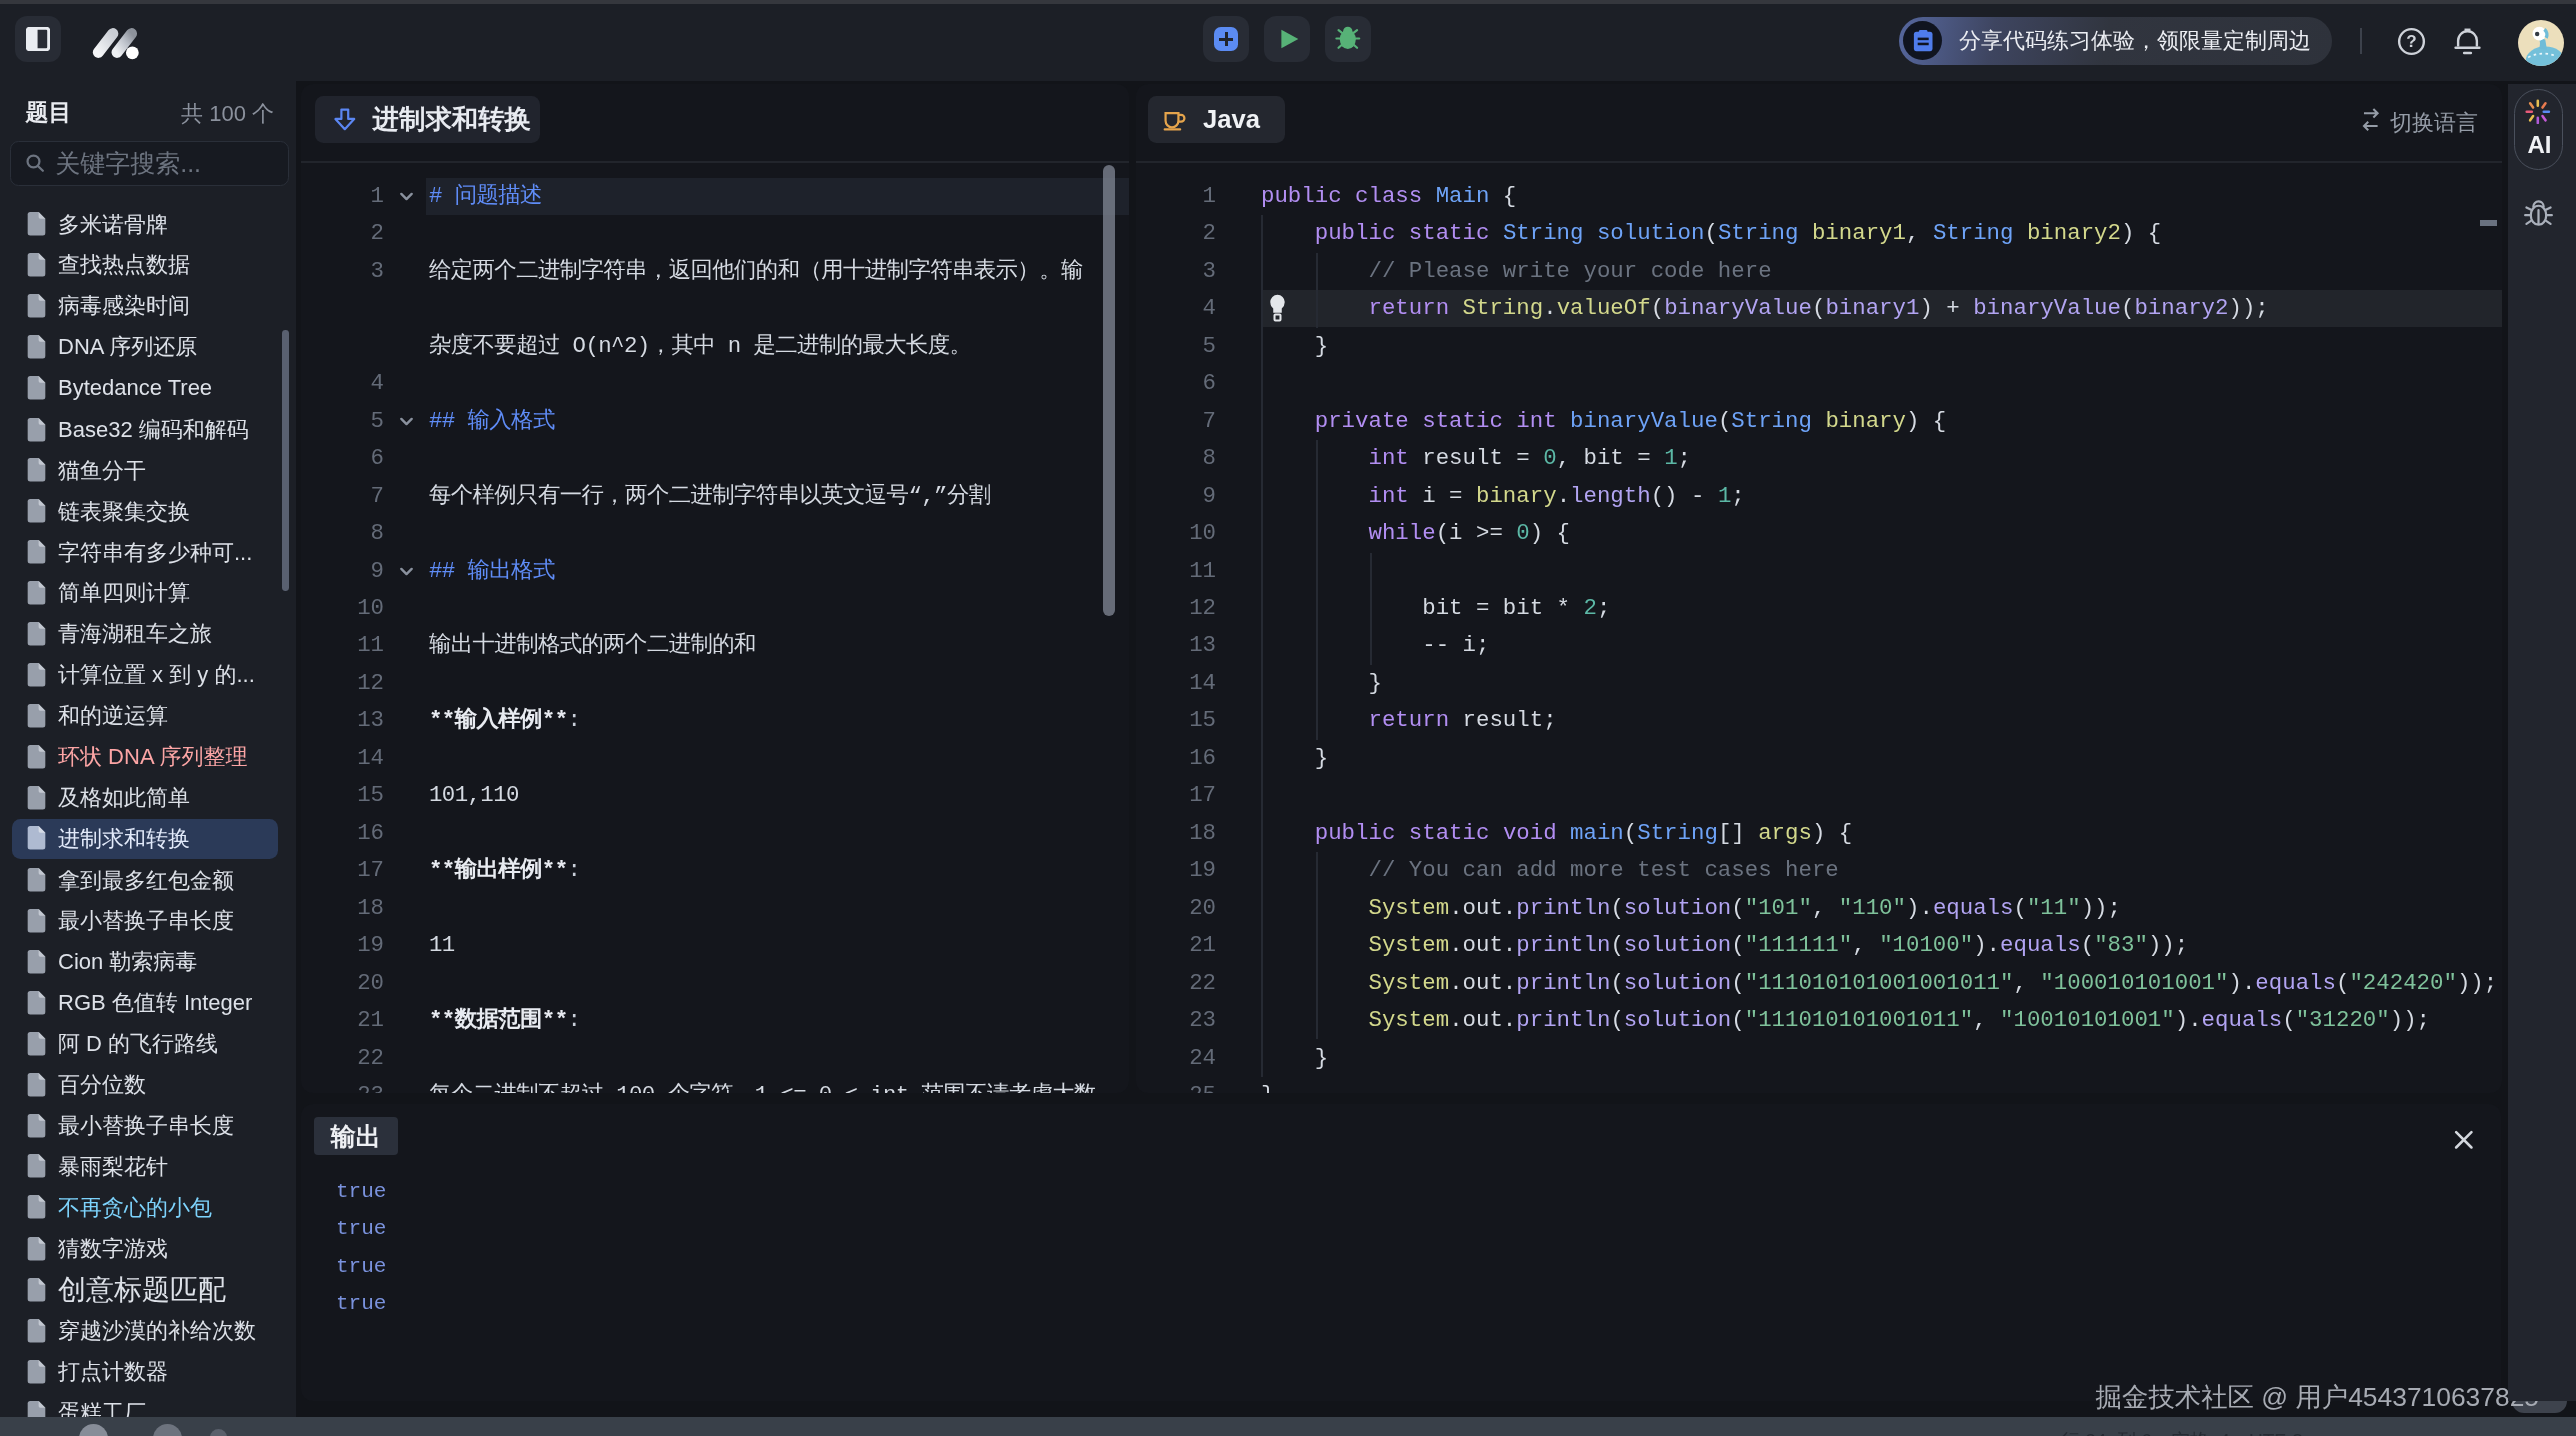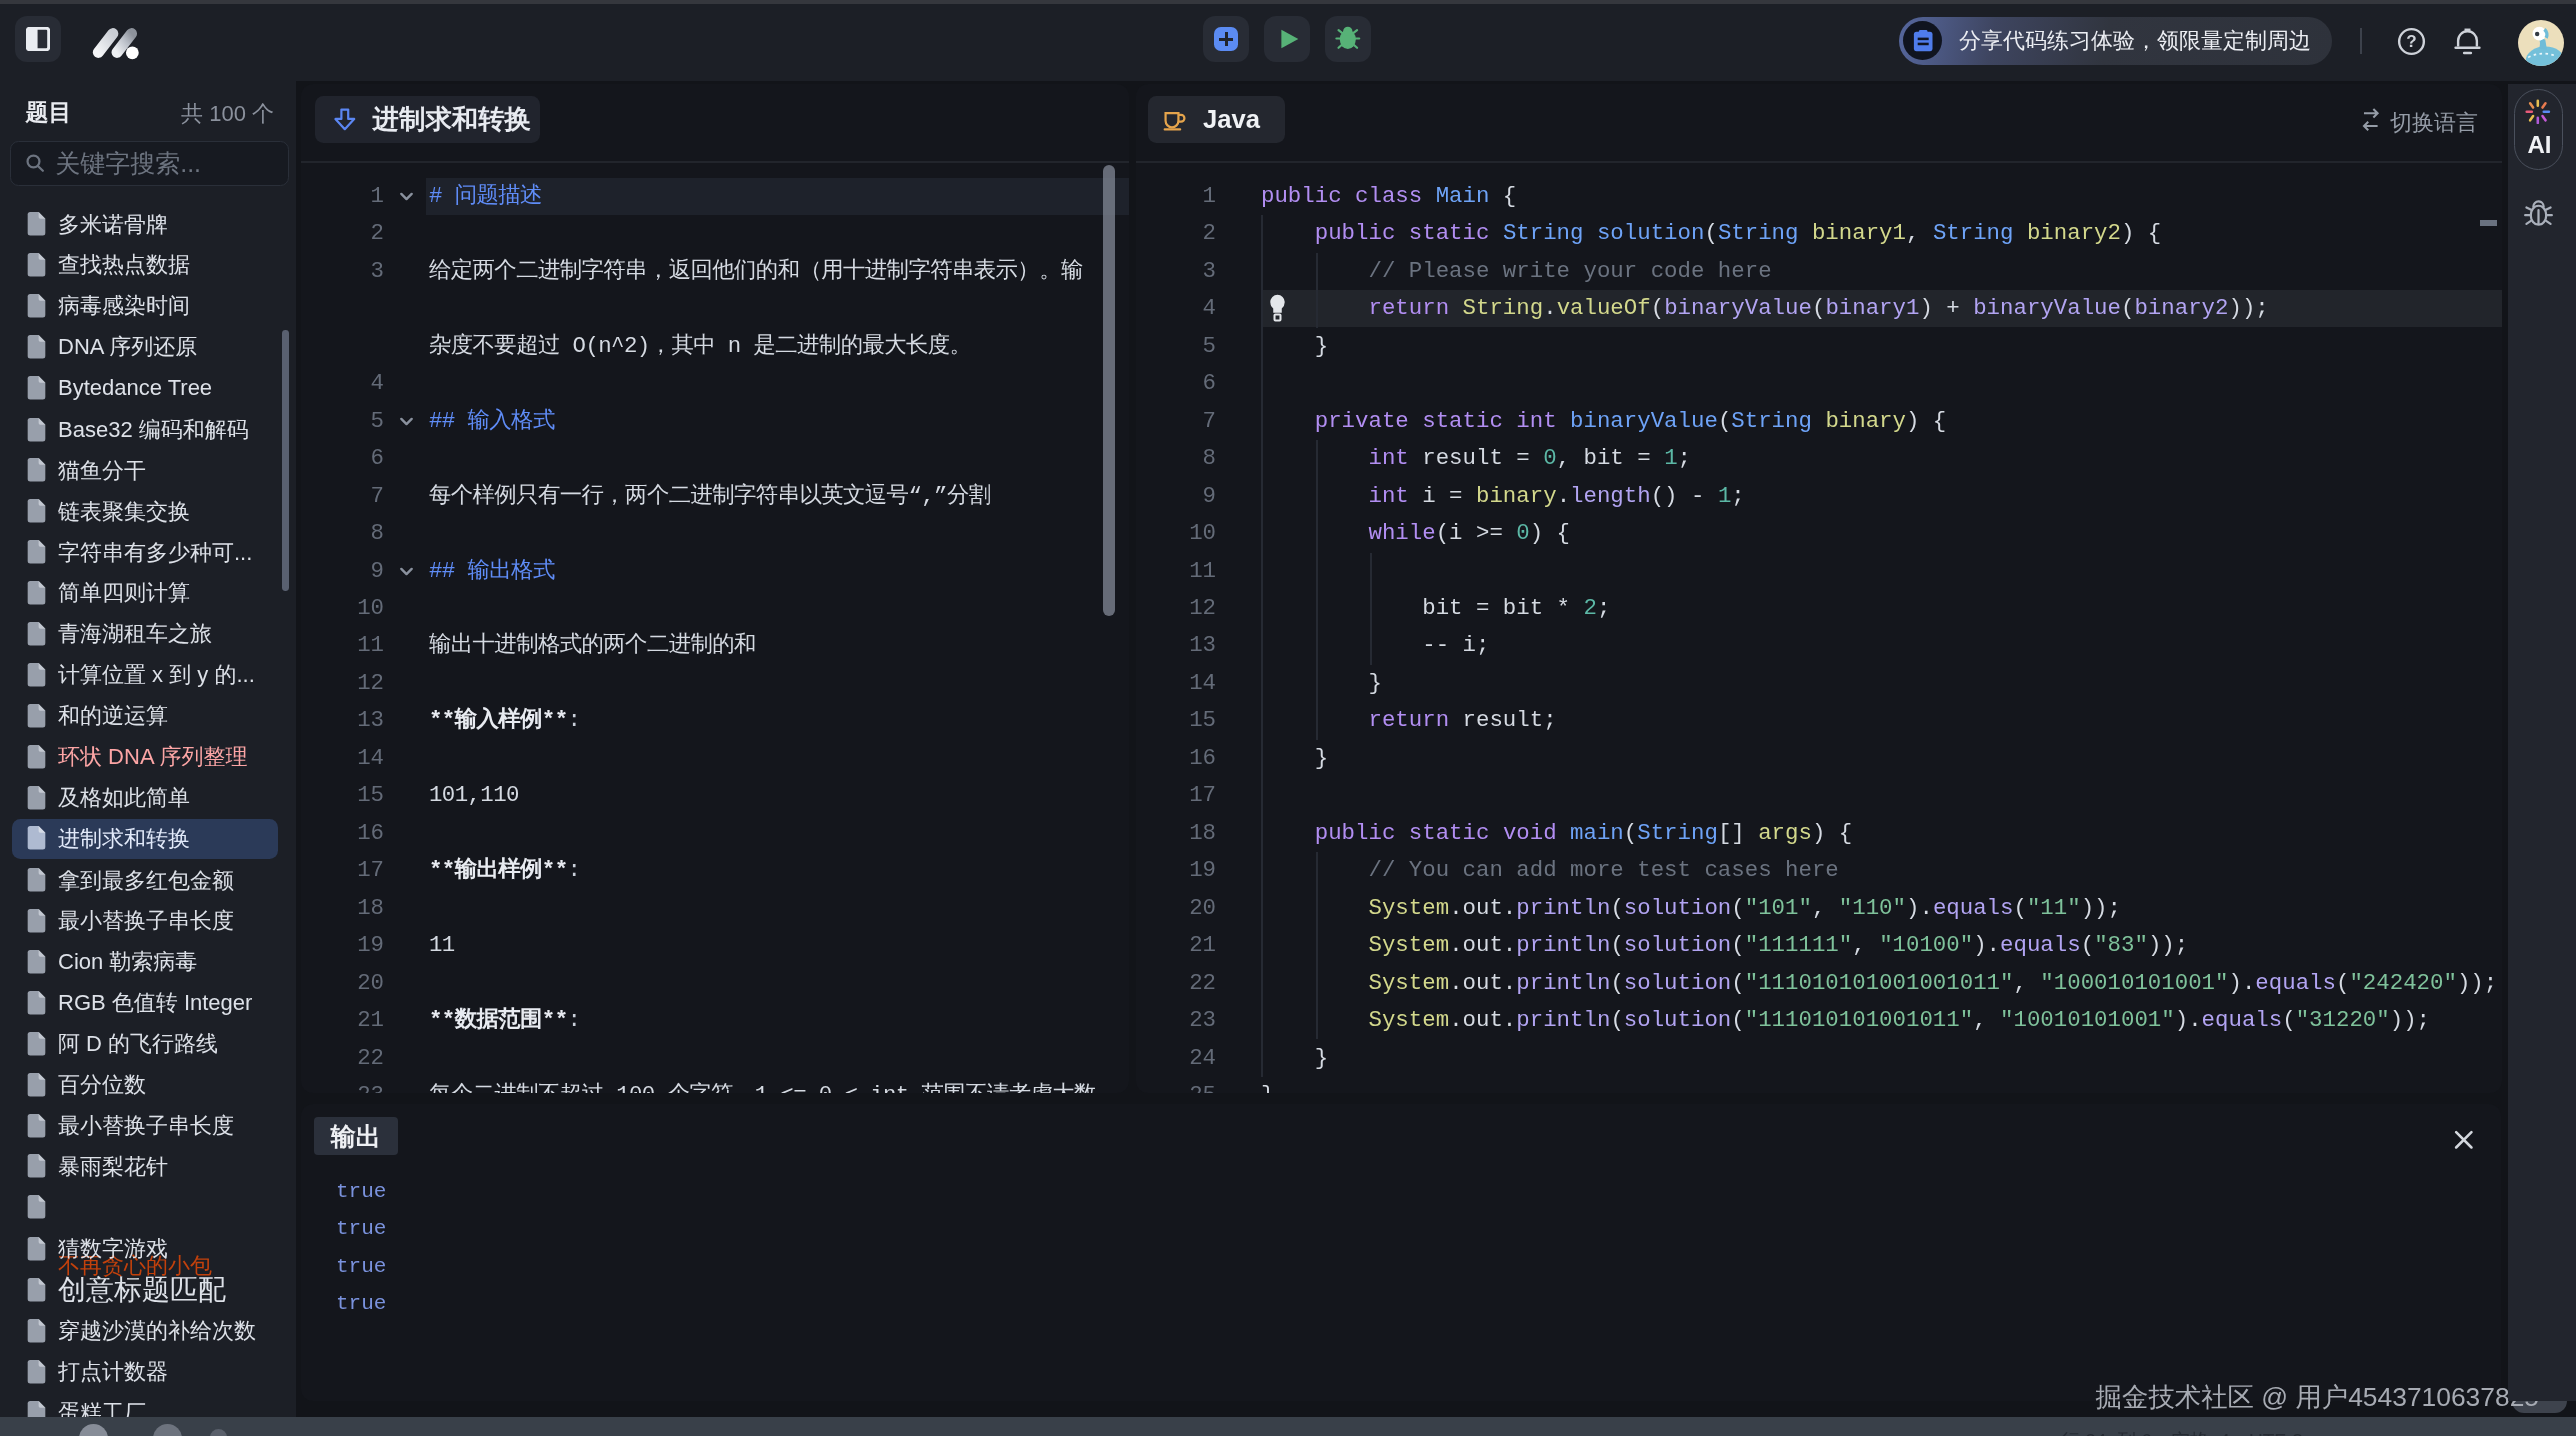--- a/index.html
+++ b/index.html
@@ -255,21 +255,21 @@
   <div class="abs" style="left:58px;top:1105px;height:41px;line-height:41px;font-size:22px;color:#dde1e8;white-space:nowrap;">最小替换子串长度</div>
   <svg class="abs" style="left:25.6px;top:1153px" width="21" height="25.6" viewBox="0 0 25 30">
       <path d="M2 4 a3 3 0 0 1 3 -3 h10 l8 8 v17 a3 3 0 0 1 -3 3 h-15 a3 3 0 0 1 -3 -3 Z" fill="#989fab"></path>
       <path d="M15 1 l8 8 h-6 a2 2 0 0 1 -2 -2 Z" fill="#c3c8d1"></path>
     </svg>
   <div class="abs" style="left:58px;top:1146px;height:41px;line-height:41px;font-size:22px;color:#dde1e8;white-space:nowrap;">暴雨梨花针</div>
   <svg class="abs" style="left:25.6px;top:1194px" width="21" height="25.6" viewBox="0 0 25 30">
       <path d="M2 4 a3 3 0 0 1 3 -3 h10 l8 8 v17 a3 3 0 0 1 -3 3 h-15 a3 3 0 0 1 -3 -3 Z" fill="#989fab"></path>
       <path d="M15 1 l8 8 h-6 a2 2 0 0 1 -2 -2 Z" fill="#c3c8d1"></path>
     </svg>
-  <div class="abs" style="left:58px;top:1245px;height:41px;line-height:41px;font-size:22px;color:#c2410c;white-space:nowrap;">不再贪心的小包</div>
+  <div class="abs" style="left:58px;top:1187px;height:41px;line-height:41px;font-size:22px;color:#7dd3fc;white-space:nowrap;">不再贪心的小包</div>
   <svg class="abs" style="left:25.6px;top:1236px" width="21" height="25.6" viewBox="0 0 25 30">
       <path d="M2 4 a3 3 0 0 1 3 -3 h10 l8 8 v17 a3 3 0 0 1 -3 3 h-15 a3 3 0 0 1 -3 -3 Z" fill="#989fab"></path>
       <path d="M15 1 l8 8 h-6 a2 2 0 0 1 -2 -2 Z" fill="#c3c8d1"></path>
     </svg>
   <div class="abs" style="left:58px;top:1228px;height:41px;line-height:41px;font-size:22px;color:#dde1e8;white-space:nowrap;">猜数字游戏</div>
   <svg class="abs" style="left:25.6px;top:1277px" width="21" height="25.6" viewBox="0 0 25 30">
       <path d="M2 4 a3 3 0 0 1 3 -3 h10 l8 8 v17 a3 3 0 0 1 -3 3 h-15 a3 3 0 0 1 -3 -3 Z" fill="#989fab"></path>
       <path d="M15 1 l8 8 h-6 a2 2 0 0 1 -2 -2 Z" fill="#c3c8d1"></path>
     </svg>
   <div class="abs" style="left:58px;top:1269px;height:41px;line-height:41px;font-size:28px;color:#dde1e8;white-space:nowrap;">创意标题匹配</div>

